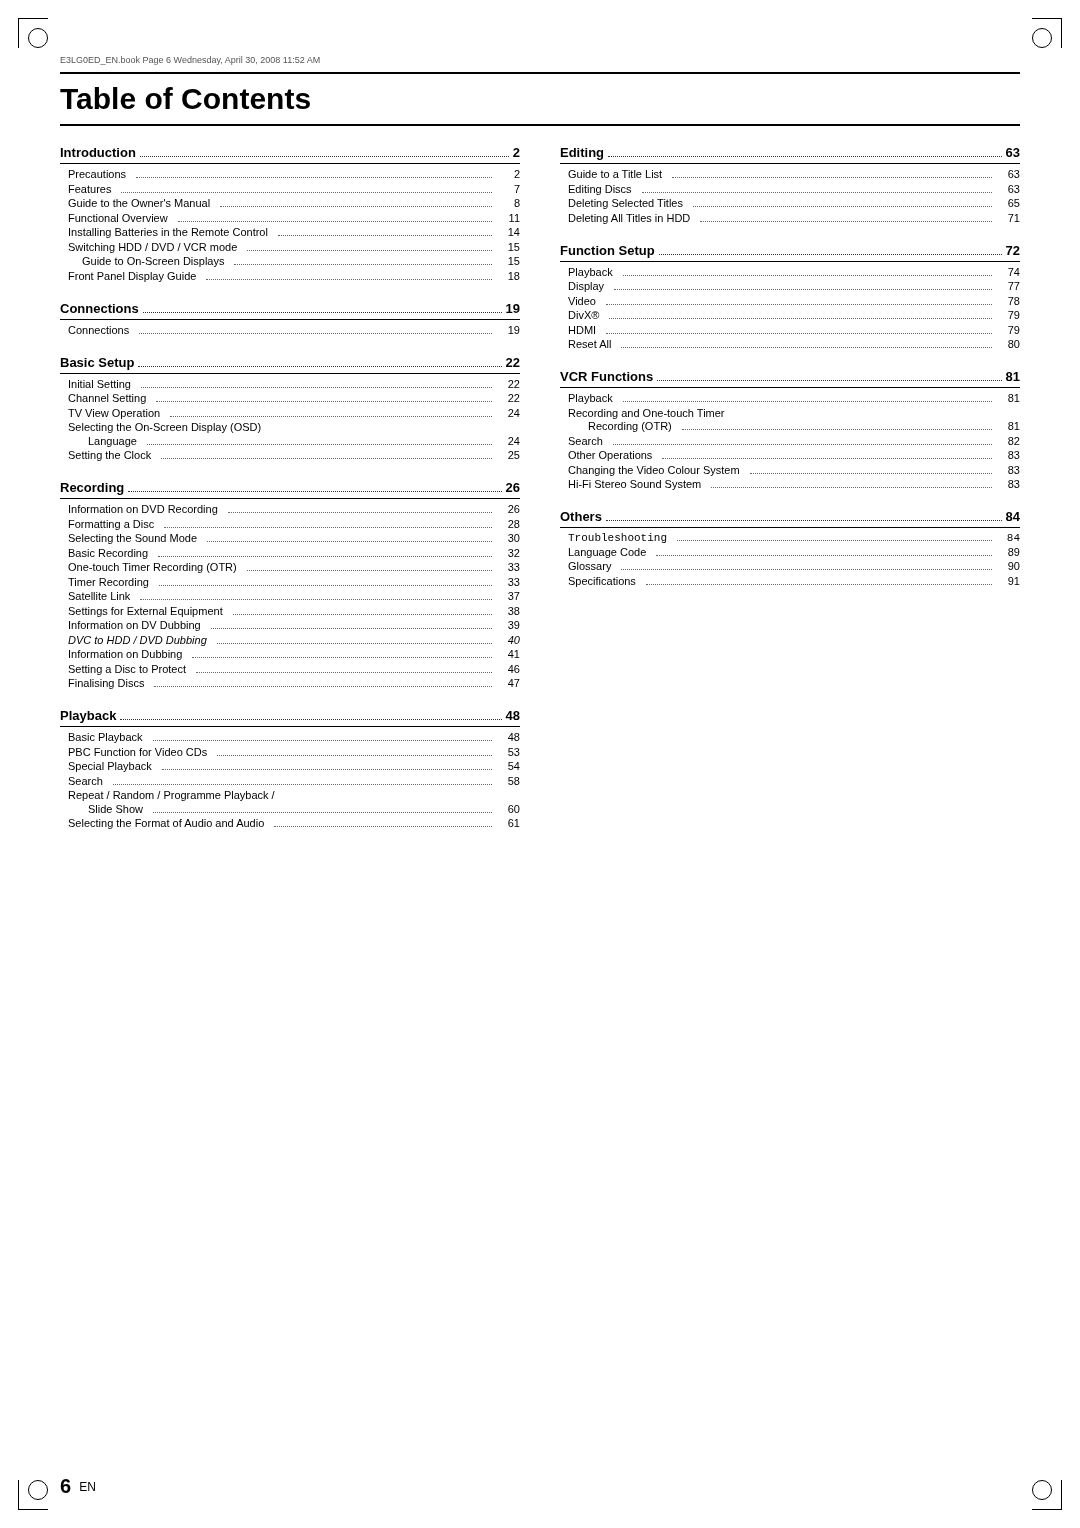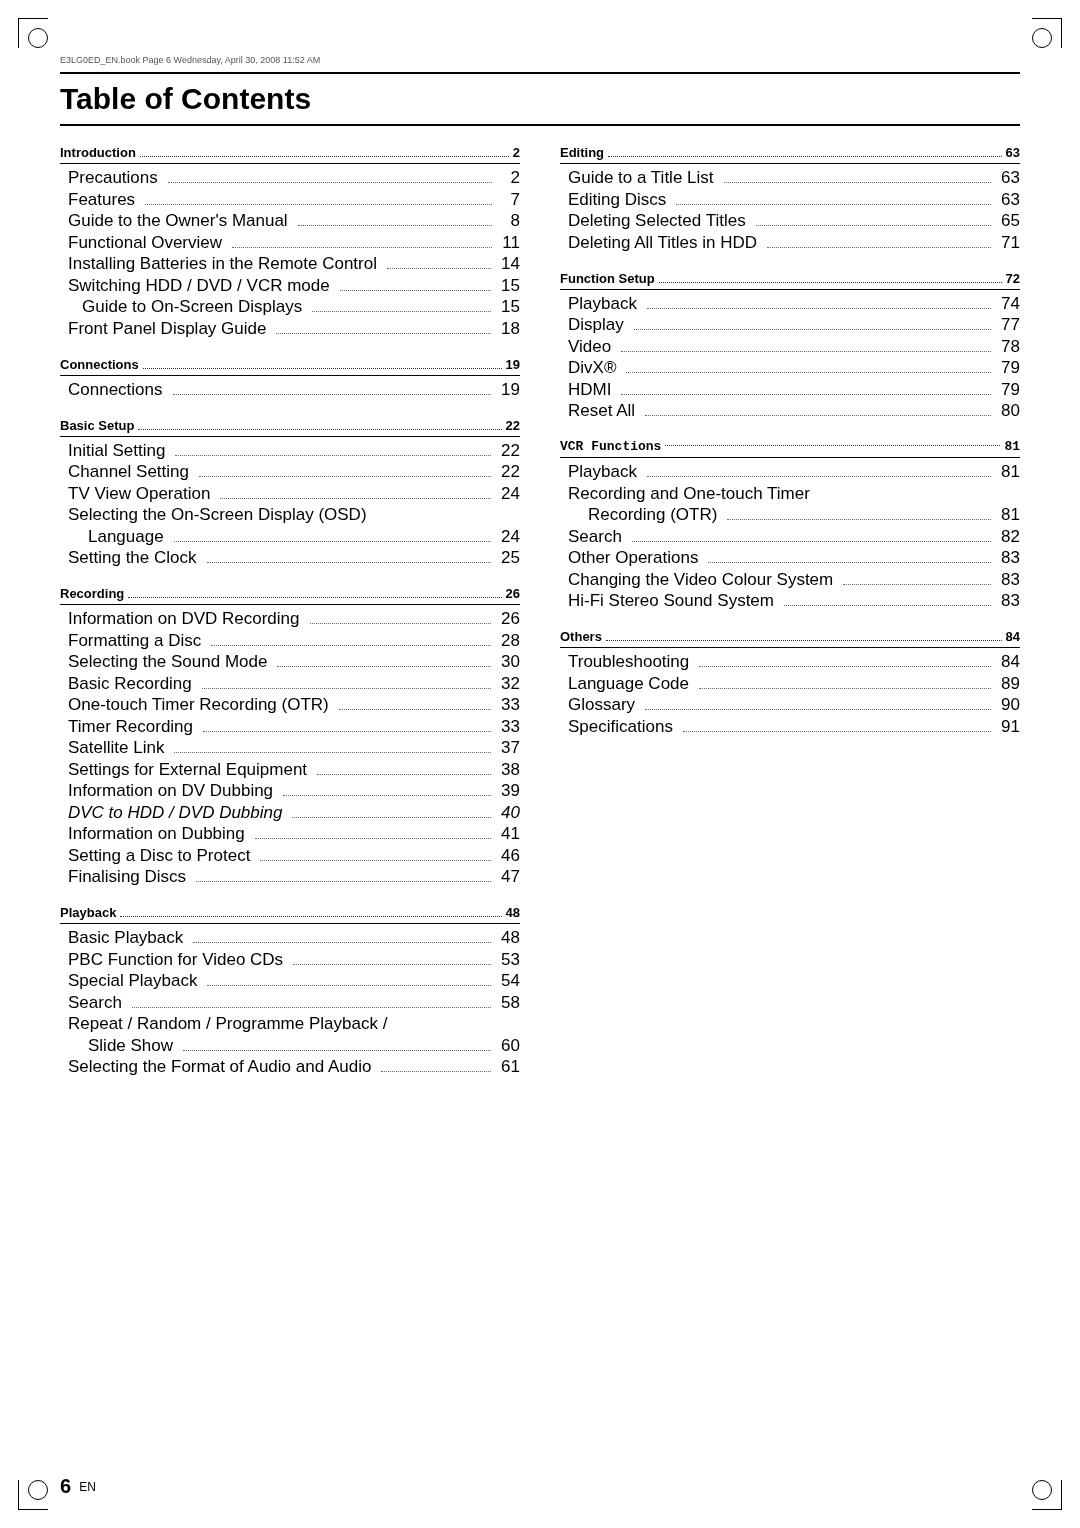--- a/index.html
+++ b/index.html
@@ -102,21 +102,21 @@
 
     .section-title {
       font-size: 13px;
       font-weight: bold;
       border-bottom: 1.5px solid #000;
       padding-bottom: 3px;
       margin-bottom: 4px;
     }
 
     .toc-item {
-      font-size: 17px;
+      font-size: 11px;
       display: flex;
       align-items: baseline;
       margin: 1.5px 0;
       padding-left: 8px;
       gap: 7px;
     }
 
     .toc-item .item-label {
       white-space: nowrap;
       flex-shrink: 0;
@@ -448,21 +448,21 @@
             <span class="dots"></span>
             <span class="item-num">79</span>
           </div>
           <div class="toc-item" style="padding-left: 8px;">
             <span class="item-label">Reset All</span>
             <span class="dots"></span>
             <span class="item-num">80</span>
           </div>
         </div>
         <div class="section">
-          <div class="section-title" style="display: flex; align-items: center; font-family: Liberation Mono, monospace;">
+          <div class="section-title" style="display: flex; align-items: flex-end;">
             <span style="font-weight: bold; font-size: 13px; white-space: nowrap;">VCR Functions</span>
             <span style="flex: 1 1 0%; border-bottom: 1.5px dotted rgb(51, 51, 51); margin: 0px 4px 3px;"></span>
             <span style="font-weight: bold; font-size: 13px;">81</span>
           </div>
           <div class="toc-item" style="padding-left: 8px;">
             <span class="item-label">Playback</span>
             <span class="dots"></span>
             <span class="item-num">81</span>
           </div>
           <div class="toc-item" style="padding-left: 8px;">
@@ -493,21 +493,21 @@
             <span class="dots"></span>
             <span class="item-num">83</span>
           </div>
         </div>
         <div class="section">
           <div class="section-title" style="display: flex; align-items: baseline;">
             <span style="font-weight: bold; font-size: 13px; white-space: nowrap;">Others</span>
             <span style="flex: 1 1 0%; border-bottom: 1.5px dotted rgb(51, 51, 51); margin: 0px 4px 3px;"></span>
             <span style="font-weight: bold; font-size: 13px;">84</span>
           </div>
-          <div class="toc-item" style="padding-left: 8px;">
+          <div class="toc-item" style="padding-left: 8px; font-family: Liberation Mono, monospace;">
             <span class="item-label">Troubleshooting</span>
             <span class="dots"></span>
             <span class="item-num">84</span>
           </div>
           <div class="toc-item" style="padding-left: 8px;">
             <span class="item-label">Language Code</span>
             <span class="dots"></span>
             <span class="item-num">89</span>
           </div>
           <div class="toc-item" style="padding-left: 8px;">

